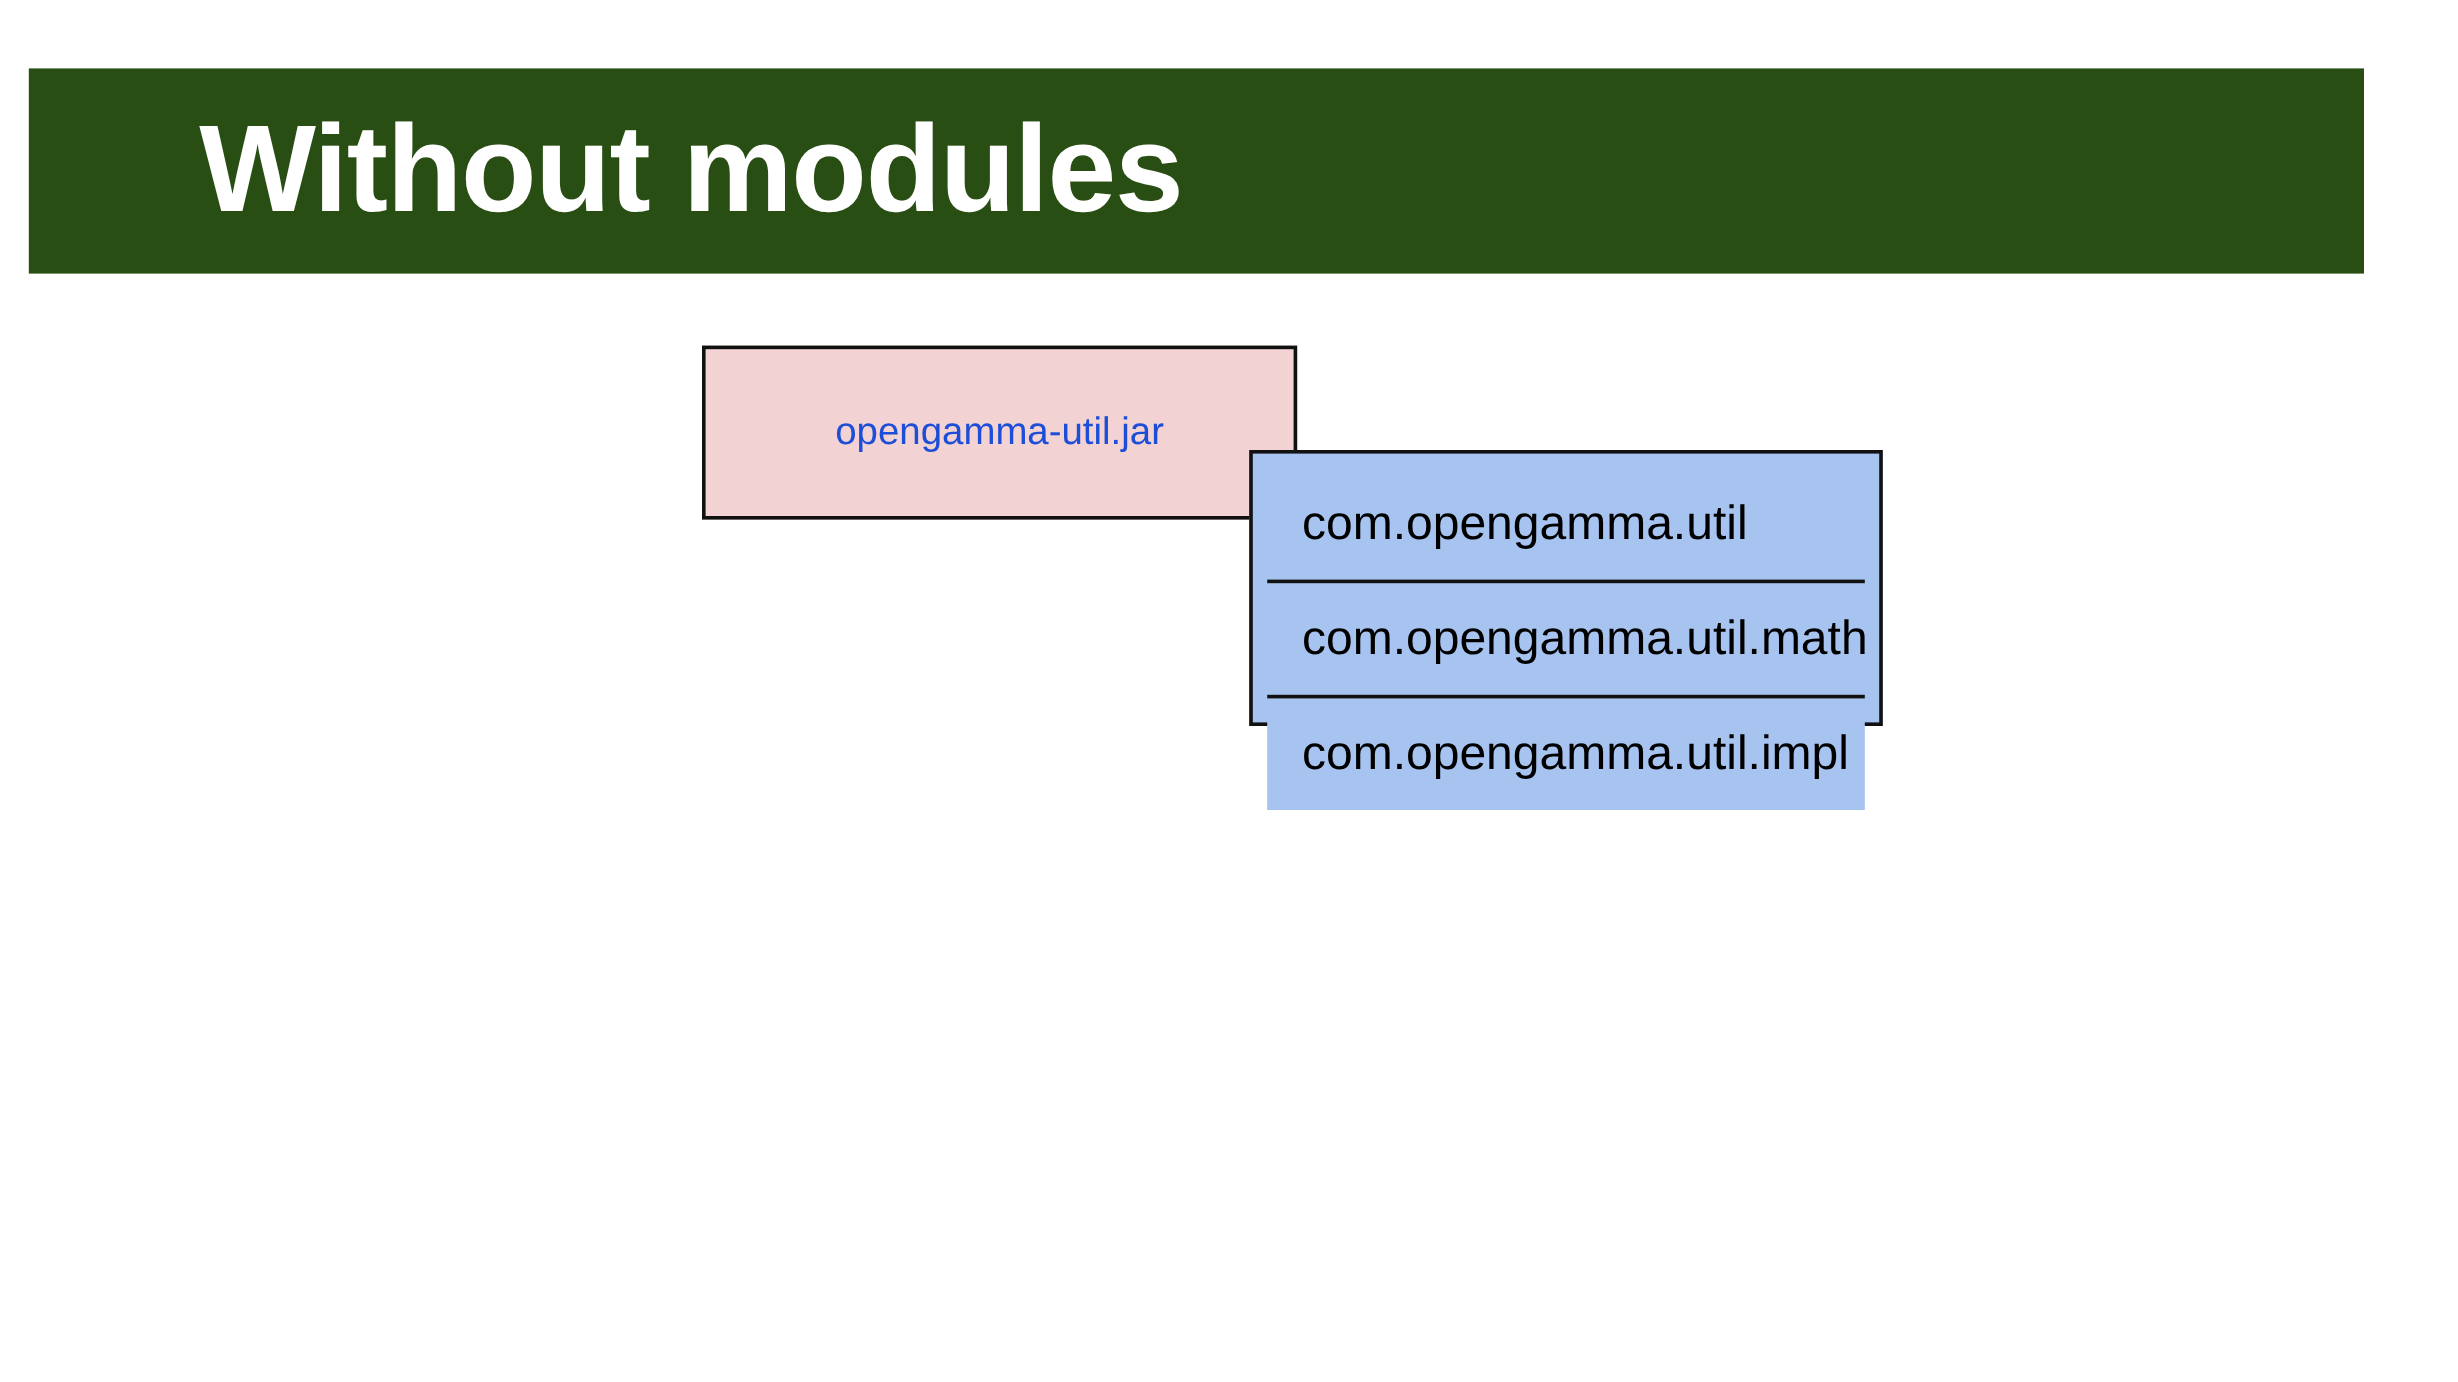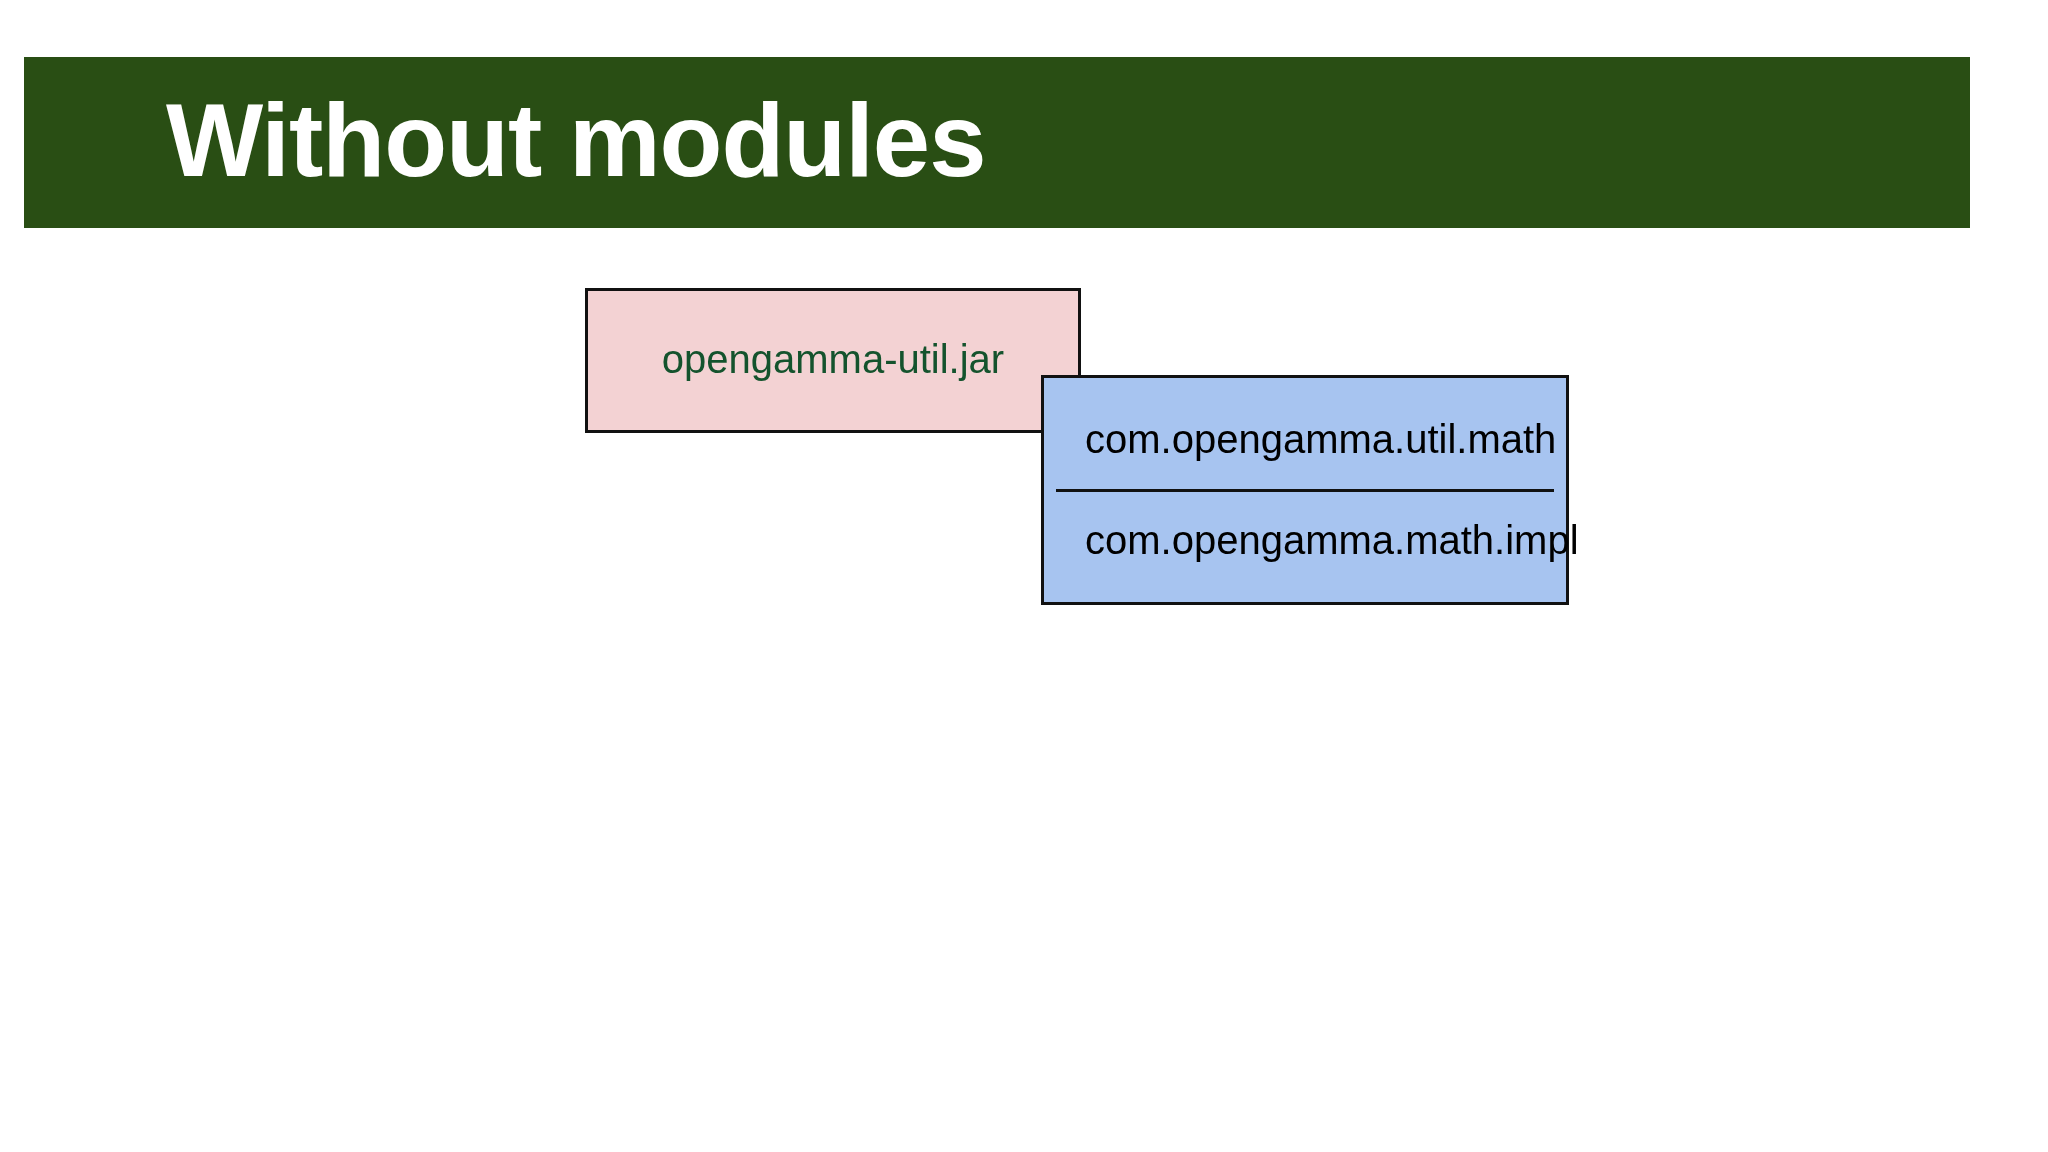--- a/index.html
+++ b/index.html
@@ -50,22 +50,22 @@
     width: 496px;
     height: 145px;
     background: var(--jar-fill);
     border: 3px solid var(--border);
     z-index: 1;
     display: flex;
     align-items: center;
     justify-content: center;
   }
   .jar-label {
-    font-size: 40px;
-    color: #14532d;
+    font-size: 32px;
+    color: #1d4ed8;
     padding-top: 10px;
     white-space: nowrap;
   }
   .package-stack {
     position: absolute;
     left: 1017px;
     top: 351px;
     width: 528px;
     height: 230px;
     border: 3px solid var(--border);
@@ -98,20 +98,23 @@
   <div class="header-bar">
     <div class="slide-title">Without modules</div>
   </div>
 
   <div class="jar-box">
     <span class="jar-label">opengamma-util.jar</span>
   </div>
 
   <div class="package-stack">
     <div class="package-row">
+      <span class="package-label">com.opengamma.util</span>
+    </div>
+    <div class="package-row">
       <span class="package-label">com.opengamma.util.math</span>
     </div>
     <div class="package-row">
-      <span class="package-label">com.opengamma.math.impl</span>
+      <span class="package-label">com.opengamma.util.impl</span>
     </div>
   </div>
 
 </div>
 
 </body></html>

